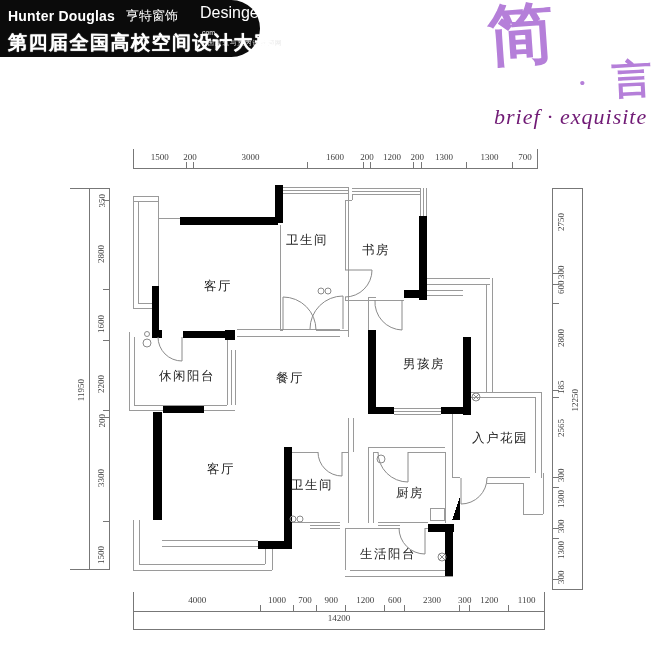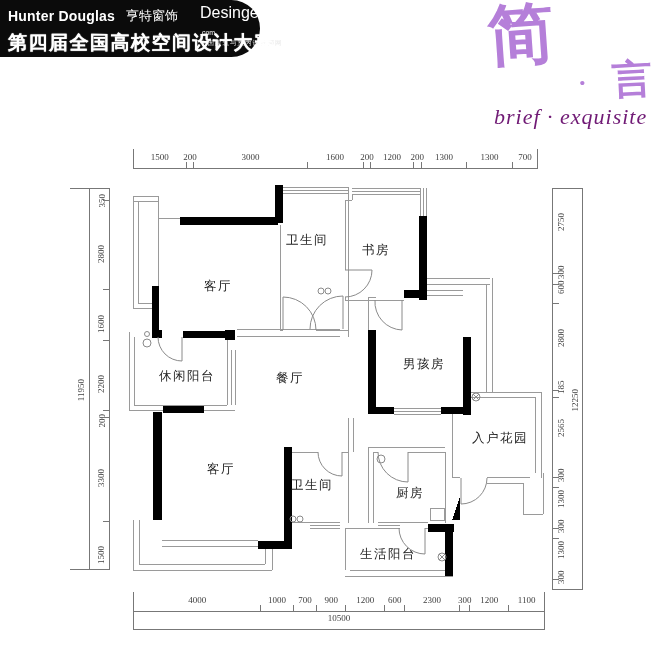--- a/index.html
+++ b/index.html
@@ -226,21 +226,21 @@
       </div>
       <div class="hseg" style="flex-grow: 1200;">
         <span>1200</span>
       </div>
       <div class="hseg" style="flex-grow: 1100;">
         <span>1100</span>
       </div>
     </div>
   <div id="dim-bottom-total" class="hdim" style="left:133px;top:610px;width:412px;height:20px;">
       <div class="hseg" style="flex-grow: 12700;">
-        <span>10500</span>
+        <span>14200</span>
       </div>
     </div>
   <div id="dim-left-total" class="vdim lineright" style="left:70px;top:188px;width:20px;height:382px;">
       <div class="vseg" style="flex-grow: 11950;">
         <span>11950</span>
       </div>
     </div>
   <div id="dim-left-segs" class="vdim lineright" style="left:90px;top:188px;width:20px;height:382px;">
       <div class="vseg" style="flex-grow: 350;">
         <span>350</span>

